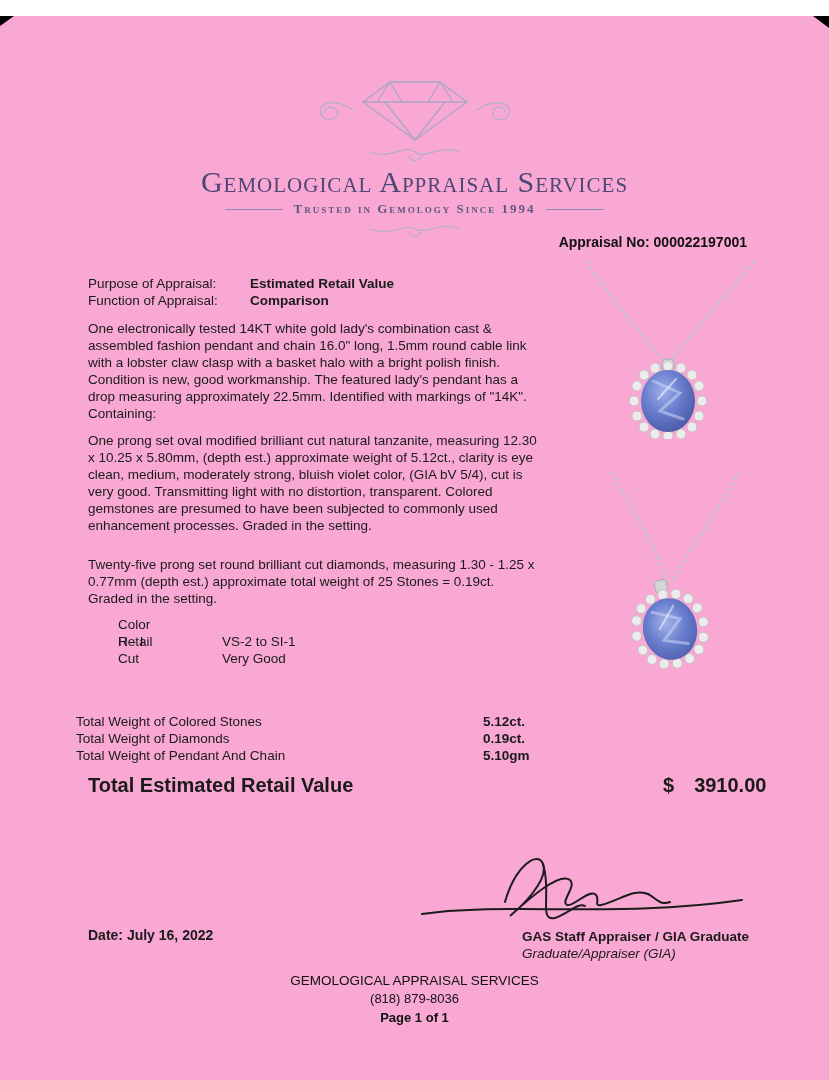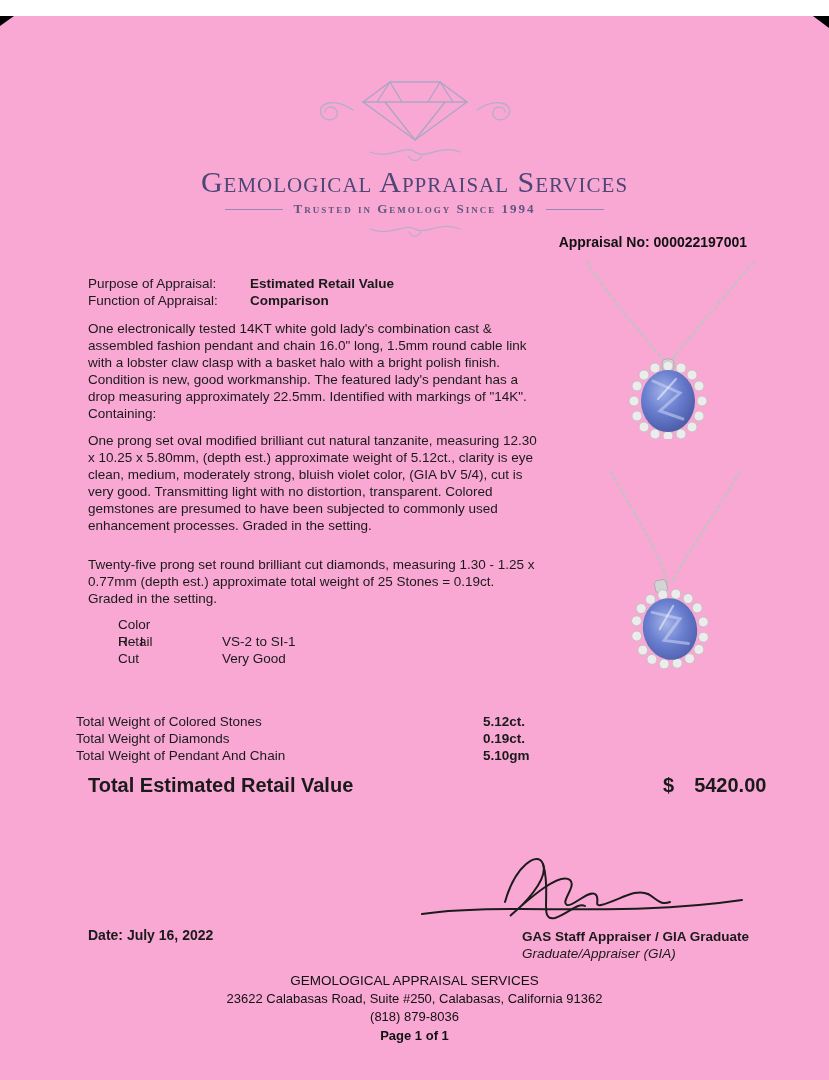--- a/index.html
+++ b/index.html
@@ -145,21 +145,21 @@
   </div>
   <div class="total-row" style="top:731px;">
     <span class="k">Total Weight of Pendant And Chain</span>
     <span class="v">5.10gm</span>
   </div>
 
   <div class="retail-row">
     <span class="k">Total Estimated Retail Value</span>
     <span class="retail-value">
       <span>$</span>
-      <span>5420.00</span>
+      <span>3910.00</span>
     </span>
   </div>
 
   <div class="photo" style="left:568px; top:245px; width:200px; height:178px;">
     <svg width="200" height="178" viewBox="0 0 200 178">
       <defs>
         <radialGradient id="stone1" cx="40%" cy="35%" r="75%">
           <stop offset="0%" stop-color="#9fb0e6"></stop>
           <stop offset="45%" stop-color="#6b7fd0"></stop>
           <stop offset="100%" stop-color="#44549f"></stop>
@@ -251,18 +251,17 @@
 
   <div class="date-line">Date: July 16, 2022</div>
 
   <div class="appraiser">
     <div class="l1">GAS Staff Appraiser / GIA Graduate</div>
     <div class="l2">Graduate/Appraiser (GIA)</div>
   </div>
 
   <div class="footer">
     <div class="company">GEMOLOGICAL APPRAISAL SERVICES</div>
-    <div>23622 Calabasas Road, Suite #250, Calabasas, California 91362</div>
     <div>(818) 879-8036</div>
     <div class="page-no">Page 1 of 1</div>
   </div>
 
 </div>
 
 </body></html>

